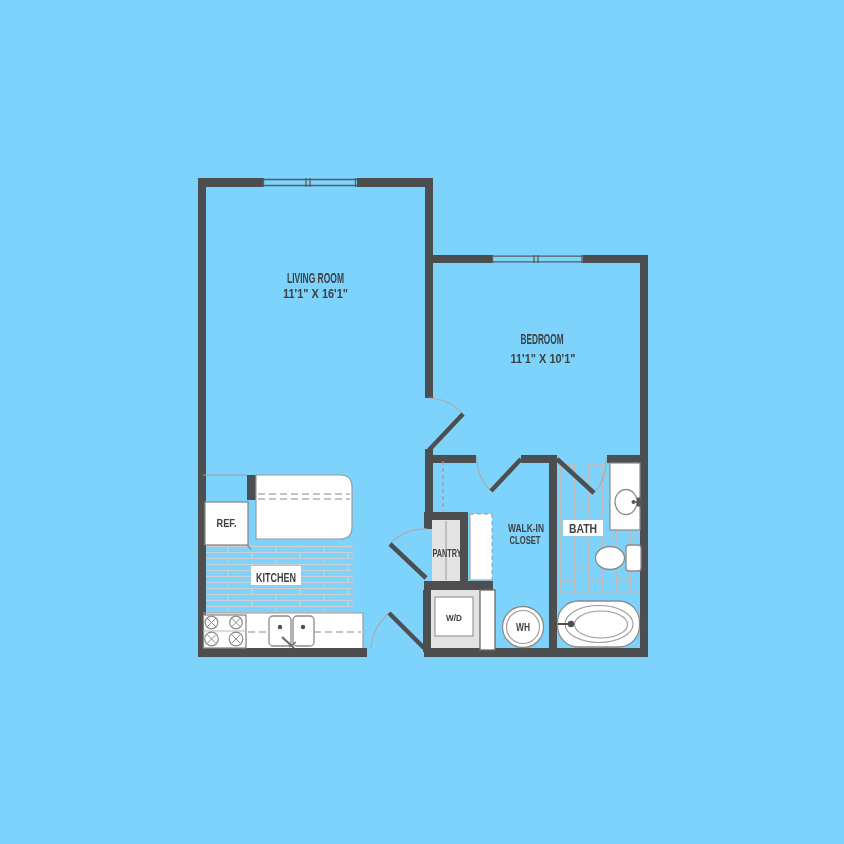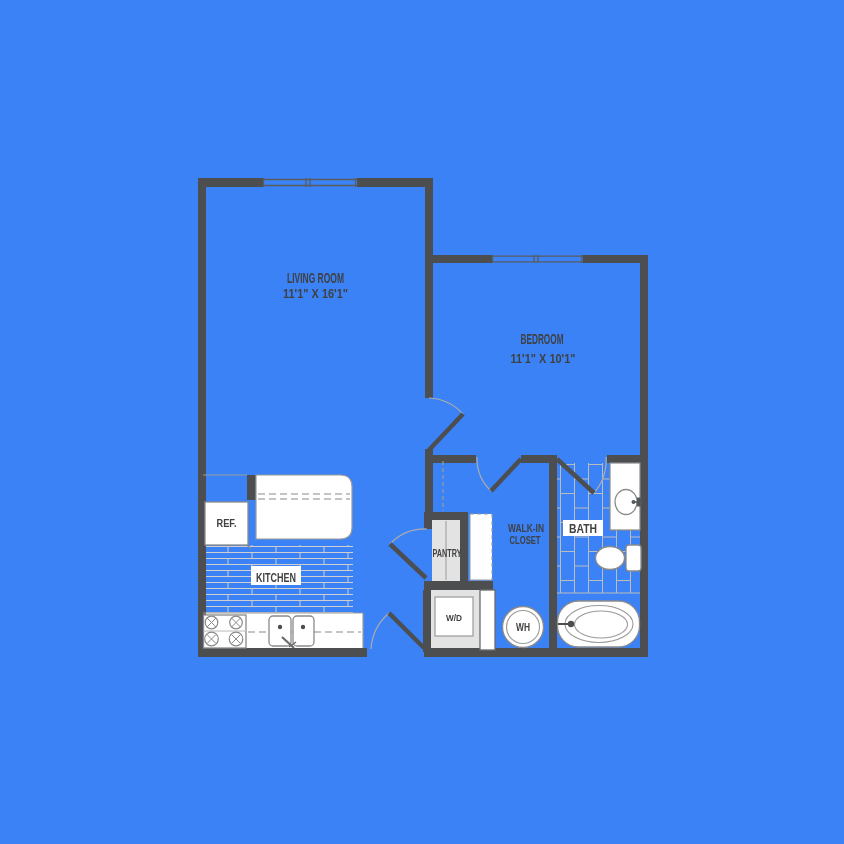--- a/index.html
+++ b/index.html
@@ -7,21 +7,21 @@
     padding: 0;
     background: #ffffff;
     width: 844px;
     height: 844px;
     font-family: "Liberation Sans", sans-serif;
   }
   .plan-wrap {
     position: relative;
     width: 844px;
     height: 844px;
-    background: #3b82f6;
+    background: #7dd3fc;
     overflow: hidden;
   }
   svg { display: block; }
   text {
     font-family: "Liberation Sans", sans-serif;
     font-weight: bold;
     fill: #3f4142;
   }
 </style>
 </head>

